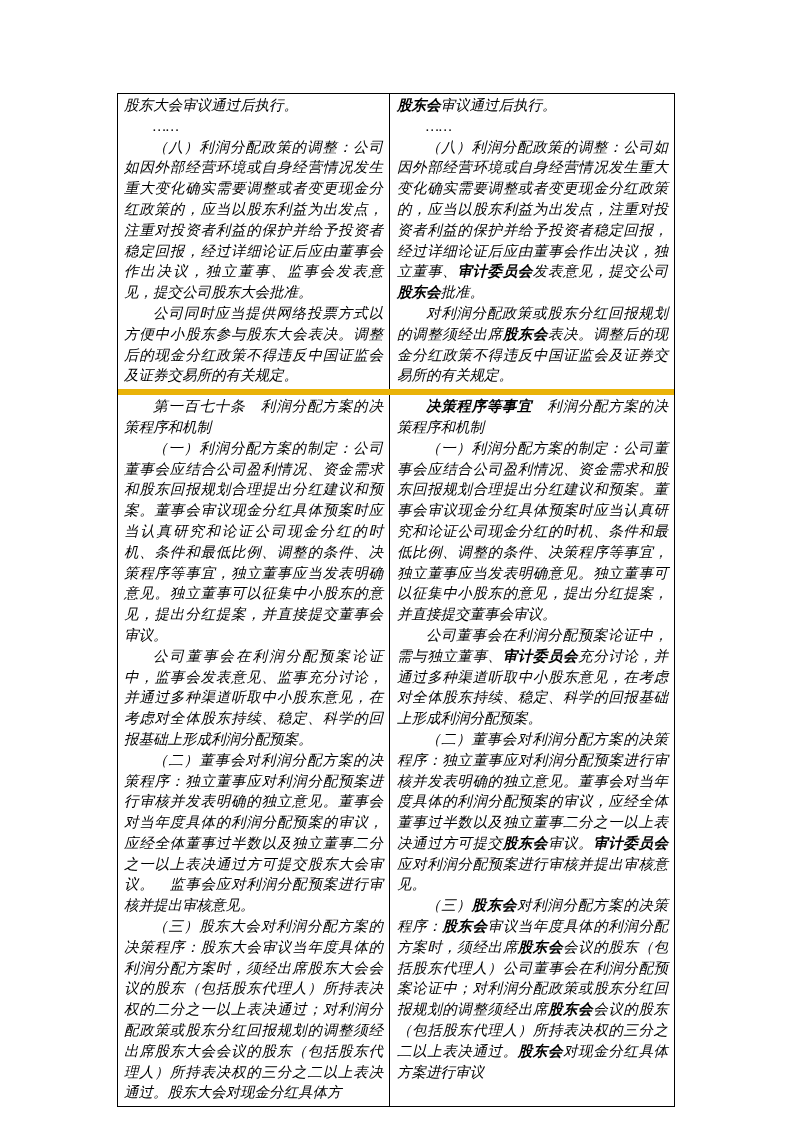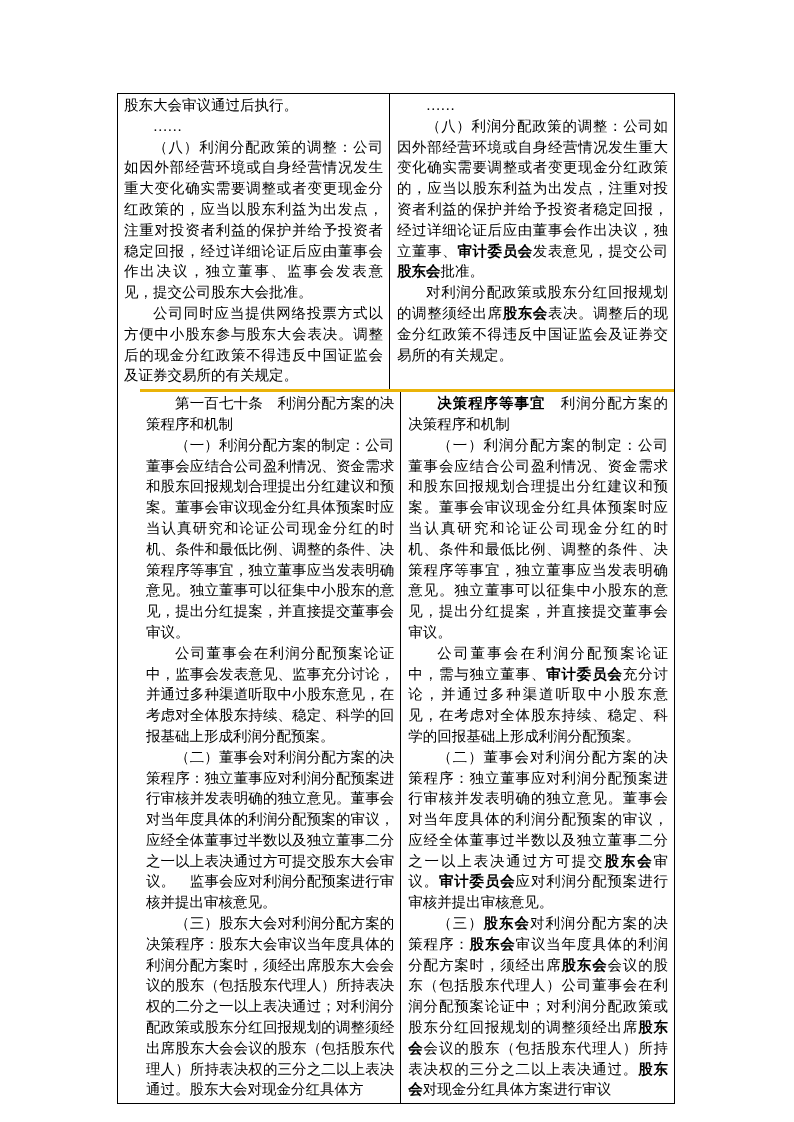--- a/index.html
+++ b/index.html
@@ -14,23 +14,24 @@
     overflow: hidden;
   }
   .comparison-table {
     position: absolute;
     left: 117px;
     top: 93px;
     width: 558px;
     border: 1px solid #000000;
     display: flex;
     flex-direction: column;
+    font-style: italic;
   }
   .trow { display: flex; }
-  .trow + .trow { border-top: 3px solid #eab308; margin-left: 22px; }
+  .trow + .trow { border-top: 6px solid #eab308; }
   .tcell {
     padding: 1px 6px 3px 6px;
   }
   .tcell.left {
     width: 273px;
     border-right: 1px solid #000000;
   }
   .tcell.right {
     width: 285px;
     padding-left: 7px;
@@ -51,20 +52,21 @@
 <div class="page" style="background: rgb(255, 255, 255); color: rgb(0, 0, 0);">
   <div class="comparison-table">
     <div class="trow">
       <div class="tcell left">
           <p><span>股东大会审议通过后执行。</span></p>
           <p class="indent"><span>……</span></p>
           <p class="indent"><span>（八）利润分配政策的调整：公司如因外部经营环境或自身经营情况发生重大变化确实需要调整或者变更现金分红政策的，应当以股东利益为出发点，注重对投资者利益的保护并给予投资者稳定回报，经过详细论证后应由董事会作出决议，独立董事、监事会发表意见，提交公司股东大会批准。</span></p>
           <p class="indent"><span>公司同时应当提供网络投票方式以方便中小股东参与股东大会表决。调整后的现金分红政策不得违反中国证监会及证券交易所的有关规定。</span></p>
         </div>
       <div class="tcell right">
+          <p><span class="b">股东会</span><span>审议通过后执行。</span></p>
           <p class="indent"><span>……</span></p>
           <p class="indent"><span>（八）利润分配政策的调整：公司如因外部经营环境或自身经营情况发生重大变化确实需要调整或者变更现金分红政策的，应当以股东利益为出发点，注重对投资者利益的保护并给予投资者稳定回报，经过详细论证后应由董事会作出决议，独立董事、</span><span class="b">审计委员会</span><span>发表意见，提交公司</span><span class="b">股东会</span><span>批准。</span></p>
           <p class="indent"><span>对利润分配政策或股东分红回报规划的调整须经出席</span><span class="b">股东会</span><span>表决。调整后的现金分红政策不得违反中国证监会及证券交易所的有关规定。</span></p>
         </div>
     </div>
     <div class="trow">
       <div class="tcell left">
           <p class="indent"><span>第一百七十条　利润分配方案的决策程序和机制</span></p>
           <p class="indent"><span>（一）利润分配方案的制定：公司董事会应结合公司盈利情况、资金需求和股东回报规划合理提出分红建议和预案。董事会审议现金分红具体预案时应当认真研究和论证公司现金分红的时机、条件和最低比例、调整的条件、决策程序等事宜，独立董事应当发表明确意见。独立董事可以征集中小股东的意见，提出分红提案，并直接提交董事会审议。</span></p>
           <p class="indent"><span>公司董事会在利润分配预案论证中，监事会发表意见、监事充分讨论，并通过多种渠道听取中小股东意见，在考虑对全体股东持续、稳定、科学的回报基础上形成利润分配预案。</span></p>

